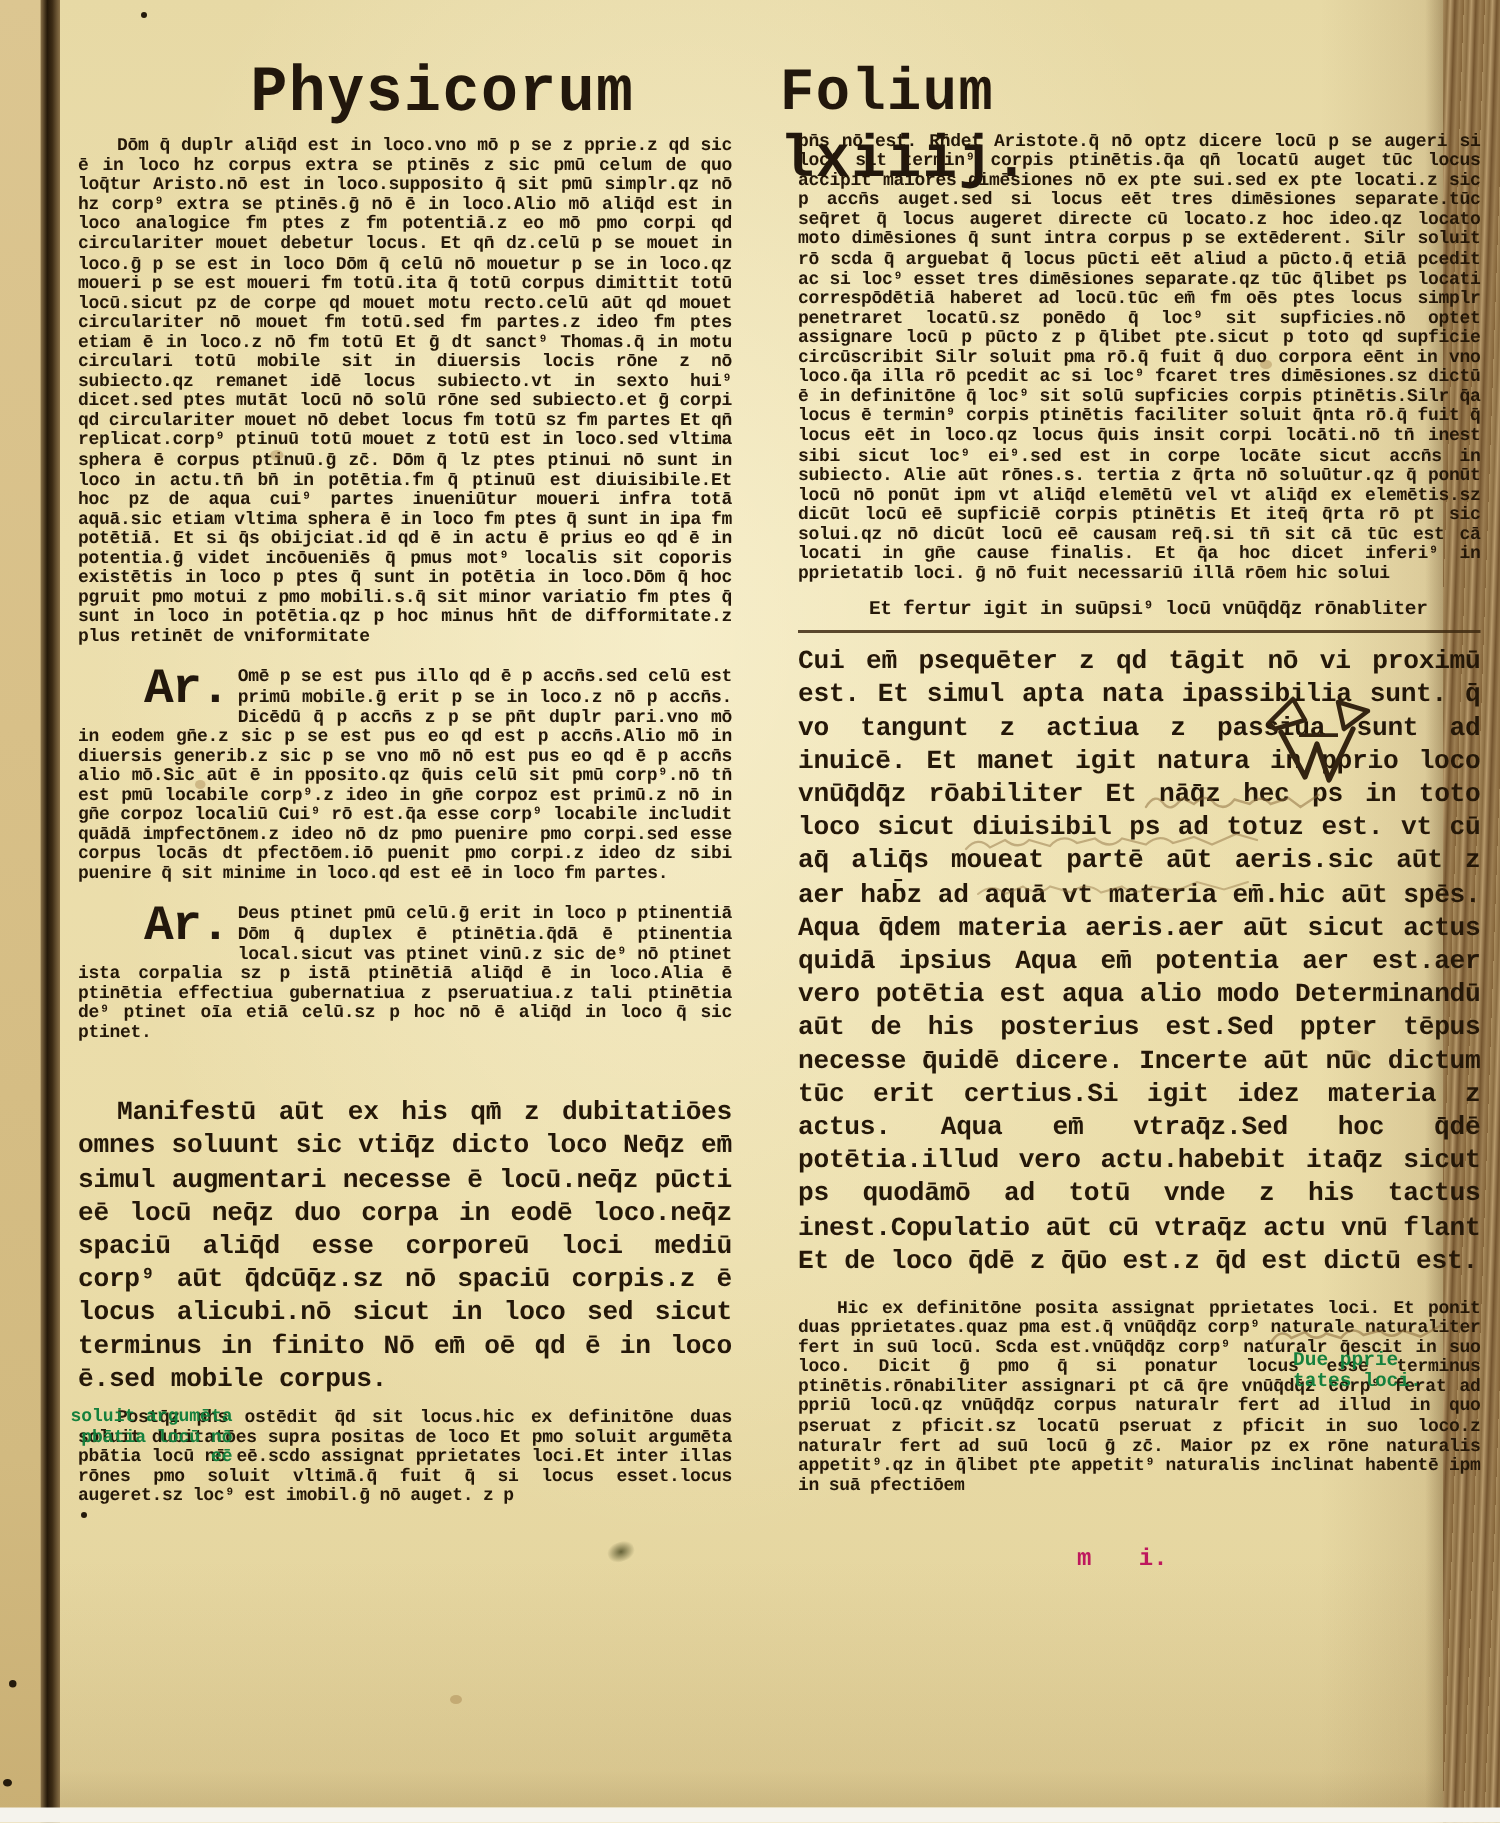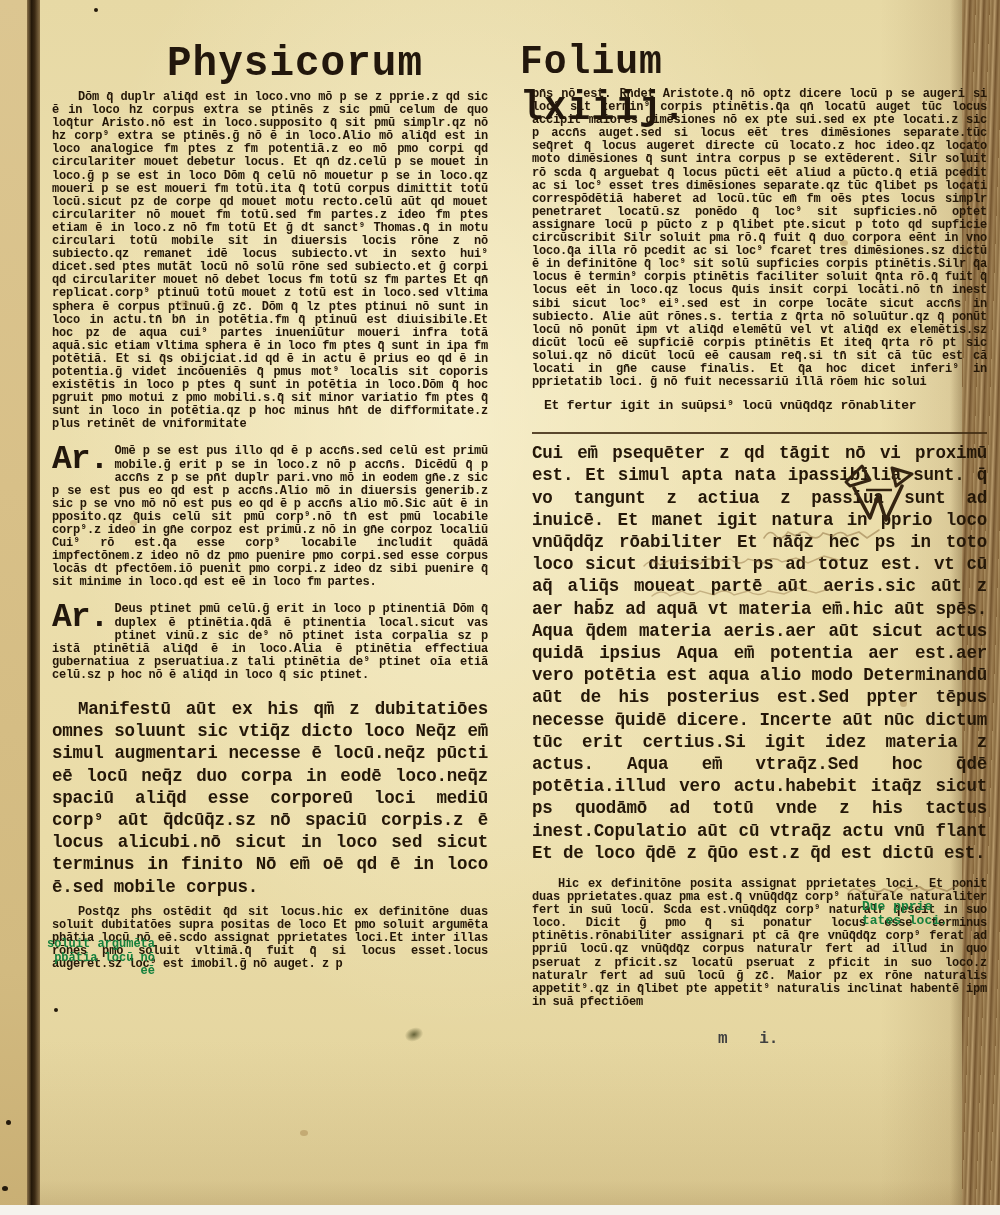--- a/index.html
+++ b/index.html
@@ -65,42 +65,43 @@
   .small-type{
     font-size:12px;line-height:13.1px;font-weight:700;
     text-align:justify;letter-spacing:-0.2px;word-spacing:-0.5px;
   }
   .large-type{
     font-size:17.5px;line-height:22.2px;font-weight:700;
     text-align:justify;letter-spacing:-0.2px;
   }
   .indent1{text-indent:26px;}
   .blk{margin:0;}
-  .mt8{margin-top:8px;} .mt14{margin-top:14px;} .mt36{margin-top:16px;}
+  .mt8{margin-top:8px;} .mt14{margin-top:14px;} .mt36{margin-top:36px;}
   .dropcap{
     float:left;font-size:33px;line-height:26px;font-weight:900;
-    padding:2px 6px 0 0;color:#22170c;letter-spacing:-1px;
+    padding:2px 6px 0 0;color:#22170c;letter-spacing:-1px;margin-left:44px;
   }
   #right-heading{
     font-size:13px;line-height:16px;font-weight:700;text-indent:12px;
     border-bottom:2.5px solid rgba(62,42,18,0.85);
-    padding-bottom:18px;margin-top:9px;color:#241708;
+    padding-bottom:6px;margin-top:9px;color:#241708;
     letter-spacing:-0.2px;
+    text-align:center;
   }
   
   .margin-note{
     position:absolute;font-size:12px;line-height:13.5px;font-weight:700;
     color:#15803d;text-align:left;
   }
   #margin-note-left{left:43px;top:938px;width:112px;text-align:right;}
   #margin-note-right{left:862px;top:900px;width:100px;font-size:13px;}
   
   #signature{
     position:absolute;left:718px;top:1030px;width:120px;
-    font-size:16px;font-weight:700;color:#404040;word-spacing:22px;
+    font-size:16px;font-weight:700;color:#be185d;word-spacing:22px;
   }
   
   .ink-svg{position:absolute;}
   .speck{position:absolute;border-radius:50%;background:#241a0c;}
   #smudge{
     position:absolute;left:405px;top:1028px;width:18px;height:13px;
     background:radial-gradient(ellipse, rgba(70,70,30,0.8) 0%, rgba(70,70,30,0) 75%);
     transform:rotate(-20deg);
   }
   .fox{position:absolute;border-radius:50%;background:rgba(150,110,55,0.35);}

